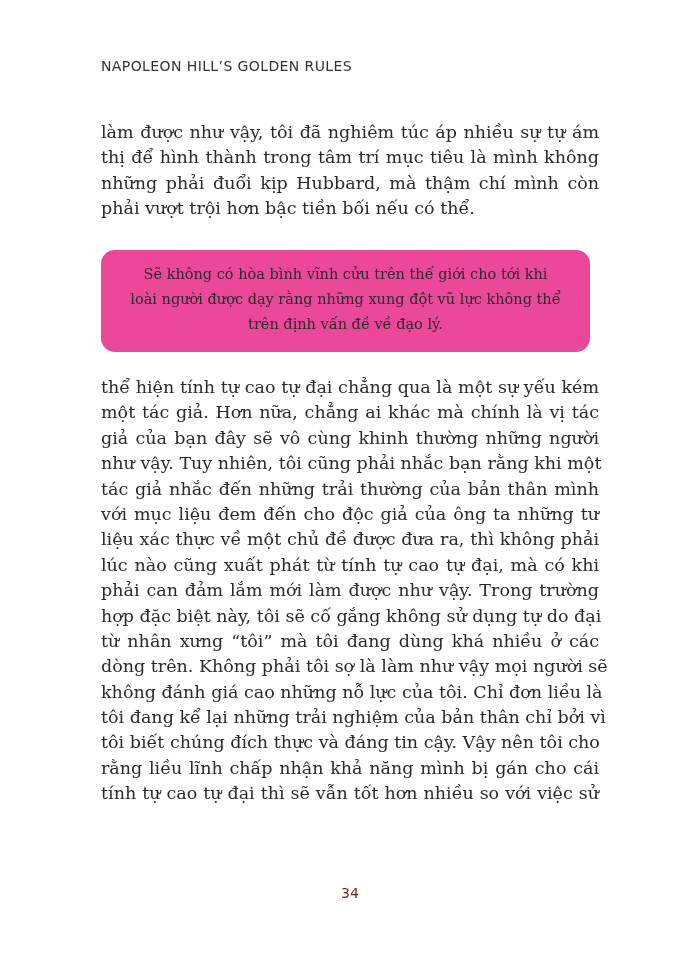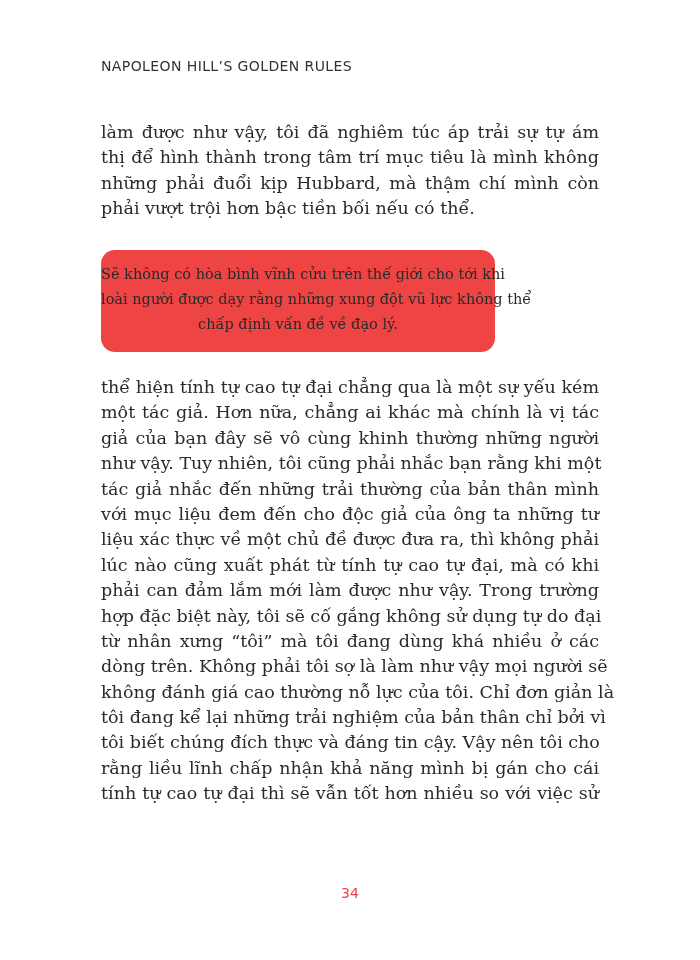--- a/index.html
+++ b/index.html
@@ -44,23 +44,23 @@
     }
     .line.indent {
       padding-left: 28px;
     }
     #para1 { top: 120px; }
     #para2 { top: 375px; }
     .quote-box {
       position: absolute;
       left: 101px;
       top: 250px;
-      width: 394px;
+      width: 489px;
       height: 102px;
-      background: #ef4444;
+      background: #ec4899;
       border-radius: 14px;
       box-sizing: border-box;
       padding-top: 12px;
     }
     .quote-line {
       display: block;
       text-align: center;
       font-family: "DejaVu Serif", serif;
       font-size: 14.5px;
       line-height: 25px;
@@ -68,54 +68,54 @@
       white-space: nowrap;
     }
     .page-number {
       position: absolute;
       left: 0;
       width: 700px;
       top: 885px;
       text-align: center;
       font-family: "DejaVu Sans", sans-serif;
       font-size: 14px;
-      color: #ef4444;
+      color: #7f1d1d;
     }
   </style>
 </head>
 <body>
 
 <div class="running-head">NAPOLEON HILL’S GOLDEN RULES</div>
 
 <div class="body-text" id="para1">
-  <span class="line">làm được như vậy, tôi đã nghiêm túc áp trải sự tự ám</span>
+  <span class="line">làm được như vậy, tôi đã nghiêm túc áp nhiều sự tự ám</span>
   <span class="line">thị để hình thành trong tâm trí mục tiêu là mình không</span>
   <span class="line">những phải đuổi kịp Hubbard, mà thậm chí mình còn</span>
   <span class="line last">phải vượt trội hơn bậc tiền bối nếu có thể.</span>
 </div>
 
 <div class="quote-box">
   <span class="quote-line">Sẽ không có hòa bình vĩnh cửu trên thế giới cho tới khi</span>
   <span class="quote-line">loài người được dạy rằng những xung đột vũ lực không thể</span>
-  <span class="quote-line">chấp định vấn đề về đạo lý.</span>
+  <span class="quote-line">trên định vấn đề về đạo lý.</span>
 </div>
 
 <div class="body-text" id="para2">
   <span class="line">thể hiện tính tự cao tự đại chẳng qua là một sự yếu kém</span>
   <span class="line">một tác giả. Hơn nữa, chẳng ai khác mà chính là vị tác</span>
   <span class="line">giả của bạn đây sẽ vô cùng khinh thường những người</span>
   <span class="line">như vậy. Tuy nhiên, tôi cũng phải nhắc bạn rằng khi một</span>
   <span class="line">tác giả nhắc đến những trải thường của bản thân mình</span>
   <span class="line">với mục liệu đem đến cho độc giả của ông ta những tư</span>
   <span class="line">liệu xác thực về một chủ đề được đưa ra, thì không phải</span>
   <span class="line">lúc nào cũng xuất phát từ tính tự cao tự đại, mà có khi</span>
   <span class="line">phải can đảm lắm mới làm được như vậy. Trong trường</span>
   <span class="line">hợp đặc biệt này, tôi sẽ cố gắng không sử dụng tự do đại</span>
   <span class="line">từ nhân xưng “tôi” mà tôi đang dùng khá nhiều ở các</span>
   <span class="line">dòng trên. Không phải tôi sợ là làm như vậy mọi người sẽ</span>
-  <span class="line">không đánh giá cao thường nỗ lực của tôi. Chỉ đơn giản là</span>
+  <span class="line">không đánh giá cao những nỗ lực của tôi. Chỉ đơn liều là</span>
   <span class="line">tôi đang kể lại những trải nghiệm của bản thân chỉ bởi vì</span>
   <span class="line">tôi biết chúng đích thực và đáng tin cậy. Vậy nên tôi cho</span>
   <span class="line">rằng liều lĩnh chấp nhận khả năng mình bị gán cho cái</span>
   <span class="line">tính tự cao tự đại thì sẽ vẫn tốt hơn nhiều so với việc sử</span>
 </div>
 
 <div class="page-number">34</div>
 
 </body></html>

